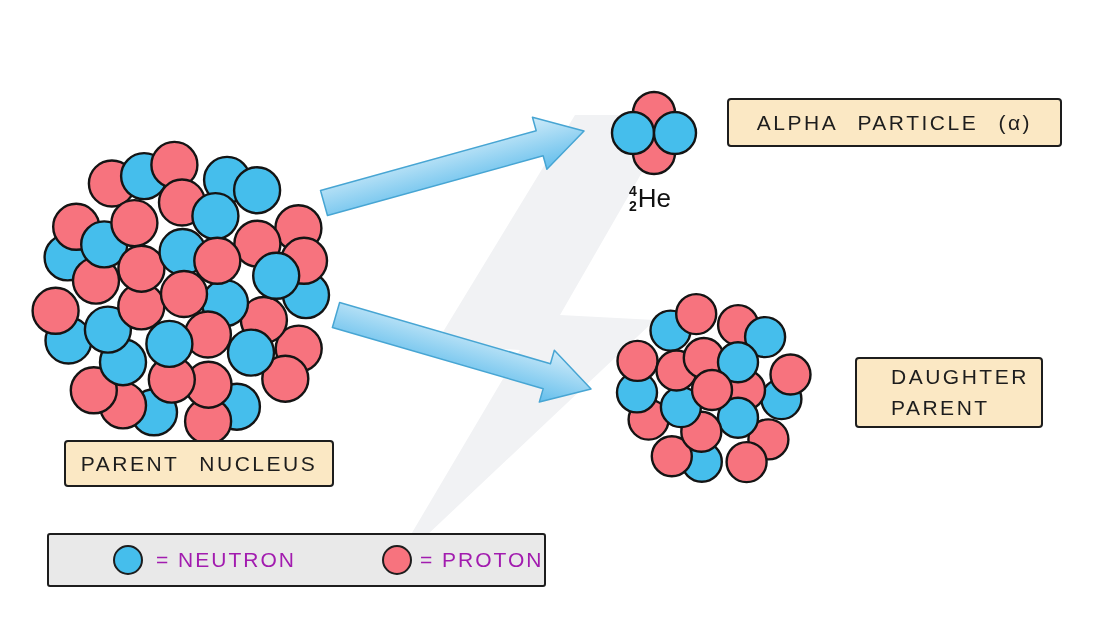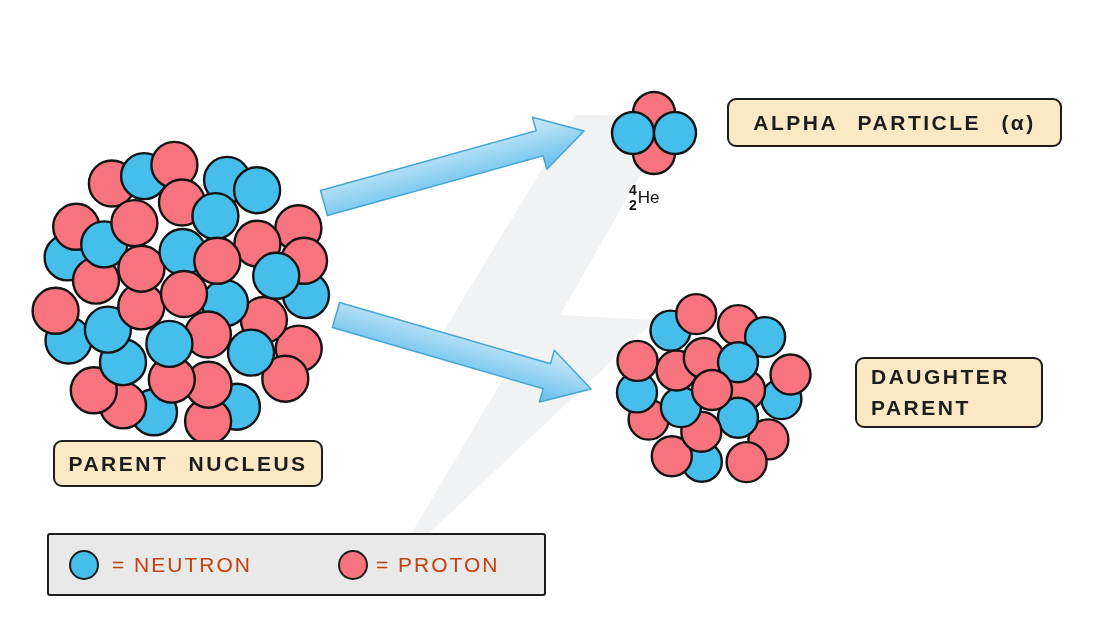--- a/index.html
+++ b/index.html
@@ -4,43 +4,43 @@
 <title>Alpha Decay Diagram</title>
 <style>
   html,body{margin:0;padding:0;background:#ffffff;}
   .page{
     position:relative;width:1114px;height:624px;background:#ffffff;
     font-family:"Liberation Sans",sans-serif;overflow:hidden;
   }
   #diagram-svg{position:absolute;left:0;top:0;}
   .label-box{
     position:absolute;background:var(--label-bg,#FBE8C4);
-    border:2.5px solid #1d1d1d;border-radius:9px;
+    border:2.5px solid #1d1d1d;border-radius:4px;
     display:flex;align-items:center;justify-content:center;
     color:#1d1d1d;font-size:21px;letter-spacing:2.5px;word-spacing:12px;
-    font-weight:700;box-sizing:border-box;z-index:2;
+    font-weight:400;box-sizing:border-box;z-index:2;
   }
-  .label-parent{left:53px;top:440px;width:270px;height:47px;}
+  .label-parent{left:64px;top:440px;width:270px;height:47px;}
   .label-alpha{left:727px;top:98px;width:335px;height:49px;}
   .label-daughter{
     left:855px;top:357px;width:188px;height:71px;
     flex-direction:column;align-items:flex-start;justify-content:center;
-    padding-left:14px;line-height:1.45;
+    padding-left:34px;line-height:1.45;
   }
   .he-label{
     position:absolute;left:629px;top:183px;display:flex;align-items:center;
     color:#111;z-index:2;font-weight:500;
   }
   .he-stack{display:flex;flex-direction:column;align-items:center;line-height:1.05;font-size:14px;font-weight:600;}
-  .he-sym{font-size:17px;margin-left:1px;letter-spacing:0;}
+  .he-sym{font-size:26px;margin-left:1px;letter-spacing:0;}
   .legend-box{
-    position:absolute;left:47px;top:533px;width:499px;height:63px;
+    position:absolute;left:47px;top:533px;width:499px;height:54px;
     background:var(--legend-bg,#E9E9E9);border:2.5px solid #1d1d1d;border-radius:3px;
-    display:flex;align-items:center;color:#c2410c;font-size:21px;letter-spacing:2px;
-    box-sizing:border-box;z-index:2;font-weight:500;
+    display:flex;align-items:center;color:#a21caf;font-size:21px;letter-spacing:2px;
+    box-sizing:border-box;z-index:2;font-weight:500;padding-left:44px;
   }
   .legend-item{display:flex;align-items:center;gap:13px;}
   .legend-item.first{margin-left:20px;}
   .legend-item.second{margin-left:86px;gap:8px;}
   .swatch{width:30px;height:30px;border-radius:50%;border:2.5px solid #1d1d1d;box-sizing:border-box;}
   .swatch-neutron{background:var(--neutron,#45BEEC);}
   .swatch-proton{background:var(--proton,#F7737E);}
   .copyright{
     position:absolute;left:0;right:0;top:601px;text-align:center;
     font-size:10.5px;color:#bdbdbd;letter-spacing:.2px;z-index:2;

